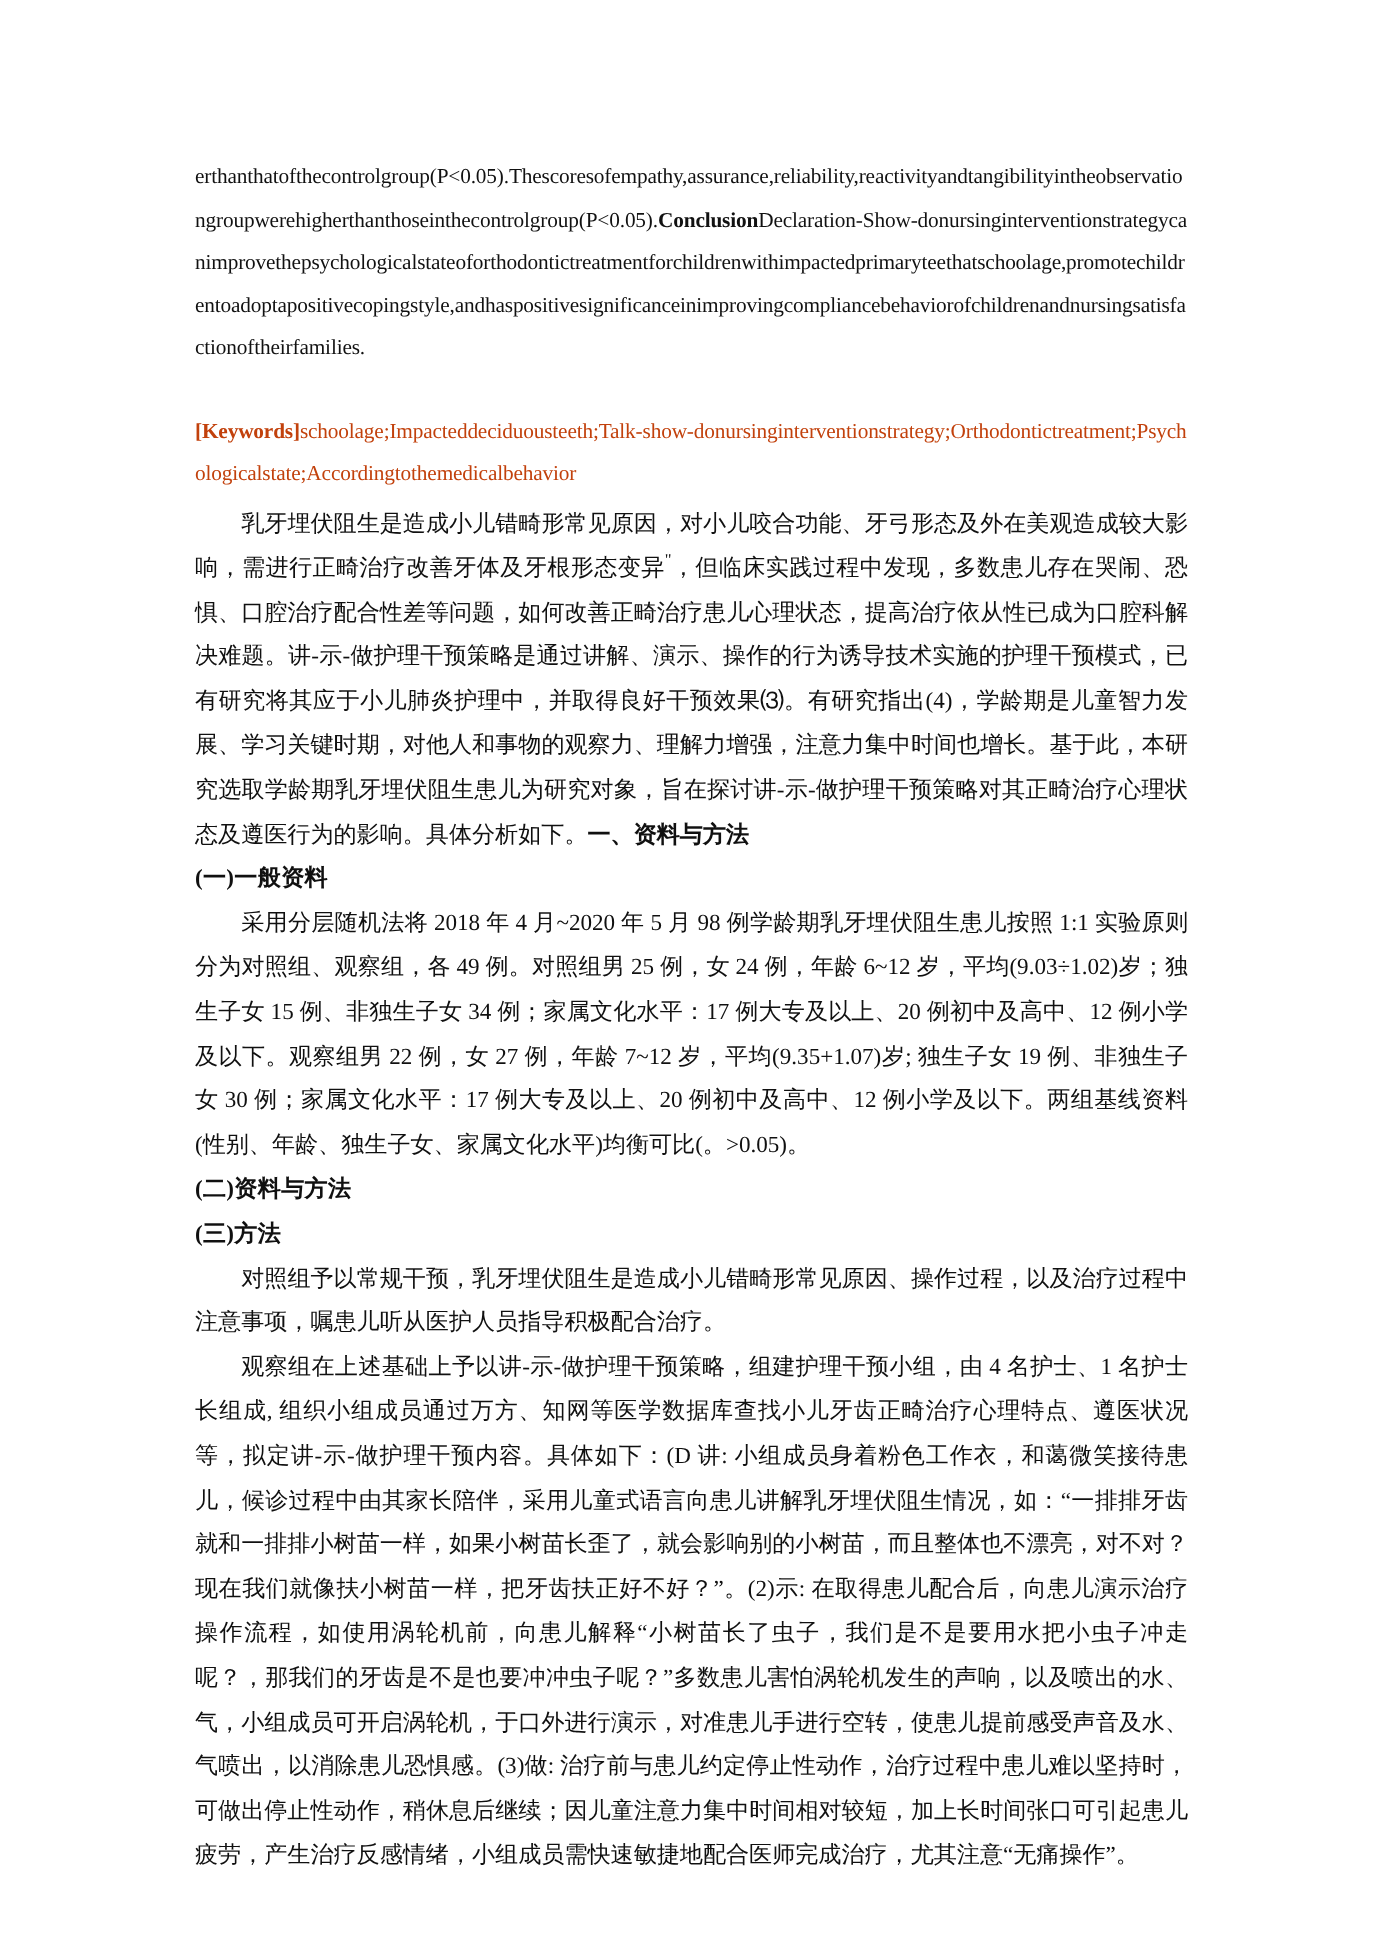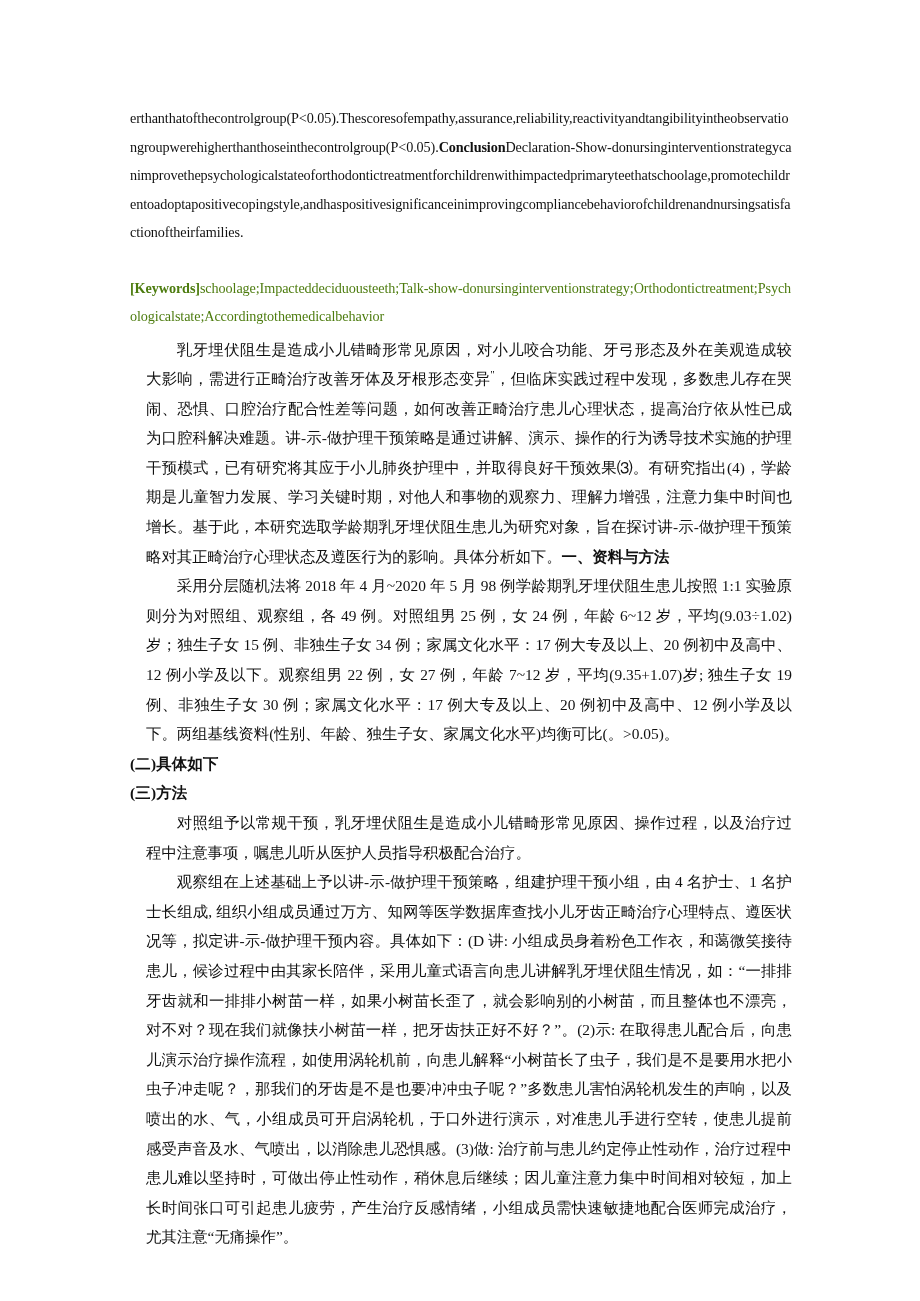--- a/index.html
+++ b/index.html
@@ -44,40 +44,39 @@
   }
 
   .keywords-block {
     margin-top: 27px;
     font-family: "Liberation Serif", "DejaVu Serif", serif;
     font-size: 14.2px;
     line-height: 28.5px;
     text-align: left;
     word-break: break-all;
     letter-spacing: -0.1px;
-    color: #4d7c0f;
+    color: #c2410c;
   }
 
   
   .cn-body {
     margin-top: 4px;
     font-family: "Liberation Serif", "DejaVu Serif", serif;
     font-size: 15.4px;
     line-height: 29.6px;
     color: #101010;
   }
   .cn-para {
     text-align: justify;
     text-justify: inter-ideograph;
     word-break: break-all;
     margin: 0;
   }
   .cn-para.indent {
     text-indent: 2em;
-    margin-left: 16px;
   }
   .cn-heading {
     margin: 0;
     font-weight: bold;
     text-align: left;
     letter-spacing: 0.2px;
   }
   .bold {
     font-weight: bold;
   }
@@ -98,23 +97,24 @@
     </div>
 
     <div class="keywords-block">
       <span class="kw-label">[Keywords]</span><span>schoolage;Impacteddeciduousteeth;Talk-show-donursinginterventionstrategy;Orthodontictreatment;Psychologicalstate;Accordingtothemedicalbehavior</span>
     </div>
 
     <div class="cn-body">
 
       <p class="cn-para indent"><span>乳牙埋伏阻生是造成小儿错畸形常见原因，对小儿咬合功能、牙弓形态及外在美观造成较大影响，需进行正畸治疗改善牙体及牙根形态变异</span><span class="sup">"</span><span>，但临床实践过程中发现，多数患儿存在哭闹、恐惧、口腔治疗配合性差等问题，如何改善正畸治疗患儿心理状态，提高治疗依从性已成为口腔科解决难题。讲-示-做护理干预策略是通过讲解、演示、操作的行为诱导技术实施的护理干预模式，已有研究将其应于小儿肺炎护理中，并取得良好干预效果⑶。有研究指出(4)，学龄期是儿童智力发展、学习关键时期，对他人和事物的观察力、理解力增强，注意力集中时间也增长。基于此，本研究选取学龄期乳牙埋伏阻生患儿为研究对象，旨在探讨讲-示-做护理干预策略对其正畸治疗心理状态及遵医行为的影响。具体分析如下。</span><span class="bold">一、资料与方法</span></p>
 
+      <p class="cn-heading">(一)一般资料</p>
       <p class="cn-para indent">采用分层随机法将 2018 年 4 月~2020 年 5 月 98 例学龄期乳牙埋伏阻生患儿按照 1:1 实验原则分为对照组、观察组，各 49 例。对照组男 25 例，女 24 例，年龄 6~12 岁，平均(9.03÷1.02)岁；独生子女 15 例、非独生子女 34 例；家属文化水平：17 例大专及以上、20 例初中及高中、12 例小学及以下。观察组男 22 例，女 27 例，年龄 7~12 岁，平均(9.35+1.07)岁; 独生子女 19 例、非独生子女 30 例；家属文化水平：17 例大专及以上、20 例初中及高中、12 例小学及以下。两组基线资料(性别、年龄、独生子女、家属文化水平)均衡可比(。&gt;0.05)。</p>
 
-      <p class="cn-heading">(二)具体如下</p>
+      <p class="cn-heading">(二)资料与方法</p>
 
       <p class="cn-heading">(三)方法</p>
       <p class="cn-para indent">对照组予以常规干预，乳牙埋伏阻生是造成小儿错畸形常见原因、操作过程，以及治疗过程中注意事项，嘱患儿听从医护人员指导积极配合治疗。</p>
       <p class="cn-para indent">观察组在上述基础上予以讲-示-做护理干预策略，组建护理干预小组，由 4 名护士、1 名护士长组成, 组织小组成员通过万方、知网等医学数据库查找小儿牙齿正畸治疗心理特点、遵医状况等，拟定讲-示-做护理干预内容。具体如下：(D 讲: 小组成员身着粉色工作衣，和蔼微笑接待患儿，候诊过程中由其家长陪伴，采用儿童式语言向患儿讲解乳牙埋伏阻生情况，如：“一排排牙齿就和一排排小树苗一样，如果小树苗长歪了，就会影响别的小树苗，而且整体也不漂亮，对不对？现在我们就像扶小树苗一样，把牙齿扶正好不好？”。(2)示: 在取得患儿配合后，向患儿演示治疗操作流程，如使用涡轮机前，向患儿解释“小树苗长了虫子，我们是不是要用水把小虫子冲走呢？，那我们的牙齿是不是也要冲冲虫子呢？”多数患儿害怕涡轮机发生的声响，以及喷出的水、气，小组成员可开启涡轮机，于口外进行演示，对准患儿手进行空转，使患儿提前感受声音及水、气喷出，以消除患儿恐惧感。(3)做: 治疗前与患儿约定停止性动作，治疗过程中患儿难以坚持时，可做出停止性动作，稍休息后继续；因儿童注意力集中时间相对较短，加上长时间张口可引起患儿疲劳，产生治疗反感情绪，小组成员需快速敏捷地配合医师完成治疗，尤其注意“无痛操作”。</p>
 
     </div>
   </div>
 </div>
 
 </body></html>

